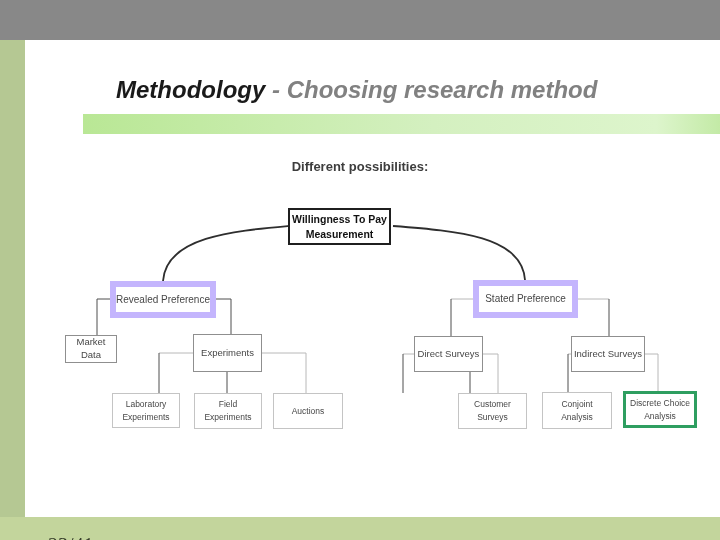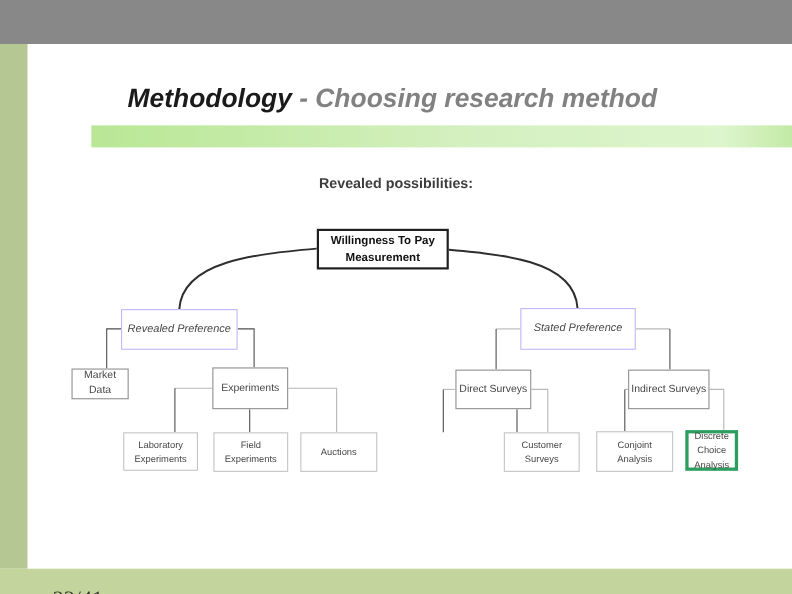--- a/index.html
+++ b/index.html
@@ -26,40 +26,40 @@
     font-size:20px;color:#343a28;}
   
   .diagram{position:absolute;left:0;top:0;width:720px;height:540px;}
   .connectors{position:absolute;left:0;top:0;}
   .node{
     position:absolute;box-sizing:border-box;background:#fff;
     display:flex;align-items:center;justify-content:center;text-align:center;
     white-space:pre-line;color:#474747;line-height:1.35;
   }
   .node.root{border:2px solid #1f1f1f;font-weight:bold;color:#111;font-size:10.5px;line-height:1.35;}
-  .node.lvl2{border:1px solid #c4b5fd;font-size:10px;font-style:italic;}
+  .node.lvl2{border:6px solid #c4b5fd;font-size:10px;}
   .node.lvl3{border:1px solid #8f8f8f;font-size:9.5px;}
   .node.leaf{border:1px solid #c4c4c4;font-size:8.5px;line-height:1.5;}
   .node.highlight{border:3px solid #2e9e60;}
 </style>
 </head>
 <body>
 
 <div class="slide">
 
   <div class="left-bar"></div>
 
   <div class="title">
     <span class="primary">Methodology</span>
     <span class="secondary"> <span>- Choosing research method</span></span>
   </div>
 
   <div class="accent-bar"></div>
 
-  <div class="subtitle">Revealed possibilities:</div>
+  <div class="subtitle">Different possibilities:</div>
 
   <div class="diagram">
 
     <svg class="connectors" width="720" height="540" viewBox="0 0 720 540">
 
       <path d="M288,186 C233,191 166,197 163,241" fill="none" stroke="#2e2e2e" stroke-width="1.8"></path>
       <path d="M393,186 C458,191 522,196 525,240" fill="none" stroke="#2e2e2e" stroke-width="1.8"></path>
 
       <path d="M110,259 L97,259 L97,295" fill="none" stroke="#4f4f4f" stroke-width="1"></path>
       <path d="M216,259 L231,259 L231,294" fill="none" stroke="#4f4f4f" stroke-width="1"></path>
@@ -77,21 +77,21 @@
       <path d="M414,314 L403,314" fill="none" stroke="#b8b8b8" stroke-width="1"></path>
       <path d="M403,314 L403,353" fill="none" stroke="#4f4f4f" stroke-width="1"></path>
       <path d="M470,332 L470,353" fill="none" stroke="#4f4f4f" stroke-width="1"></path>
       <path d="M483,314 L498,314 L498,353" fill="none" stroke="#b8b8b8" stroke-width="1"></path>
 
       <path d="M571,314 L568,314" fill="none" stroke="#b8b8b8" stroke-width="1"></path>
       <path d="M568,314 L568,352" fill="none" stroke="#4f4f4f" stroke-width="1"></path>
       <path d="M645,314 L658,314 L658,351" fill="none" stroke="#b8b8b8" stroke-width="1"></path>
     </svg>
 
-    <div class="node root" style="left:288px;top:168px;width:120px;height:37px">Willingness To Pay
+    <div class="node root" style="left:288px;top:168px;width:103px;height:37px">Willingness To Pay
 Measurement</div>
 
     <div class="node lvl2" style="left:110px;top:241px;width:106px;height:37px">Revealed Preference</div>
 
     <div class="node lvl2" style="left:473px;top:240px;width:105px;height:38px">Stated Preference</div>
 
     <div class="node lvl3" style="left:65px;top:295px;width:52px;height:28px">Market Data</div>
 
     <div class="node lvl3" style="left:193px;top:294px;width:69px;height:38px">Experiments</div>
 
@@ -106,21 +106,21 @@
 
     <div class="node leaf" style="left:273px;top:353px;width:70px;height:36px">Auctions</div>
 
 
     <div class="node leaf" style="left:458px;top:353px;width:69px;height:36px">Customer
 Surveys</div>
 
     <div class="node leaf" style="left:542px;top:352px;width:70px;height:37px">Conjoint
 Analysis</div>
 
-    <div class="node leaf highlight" style="left:623px;top:351px;width:48px;height:37px">Discrete Choice
+    <div class="node leaf highlight" style="left:623px;top:351px;width:74px;height:37px">Discrete Choice
 Analysis</div>
 
   </div>
 
   <div class="bottom-band"></div>
 
   <div class="page-number">23/41</div>
 
 </div>
 

